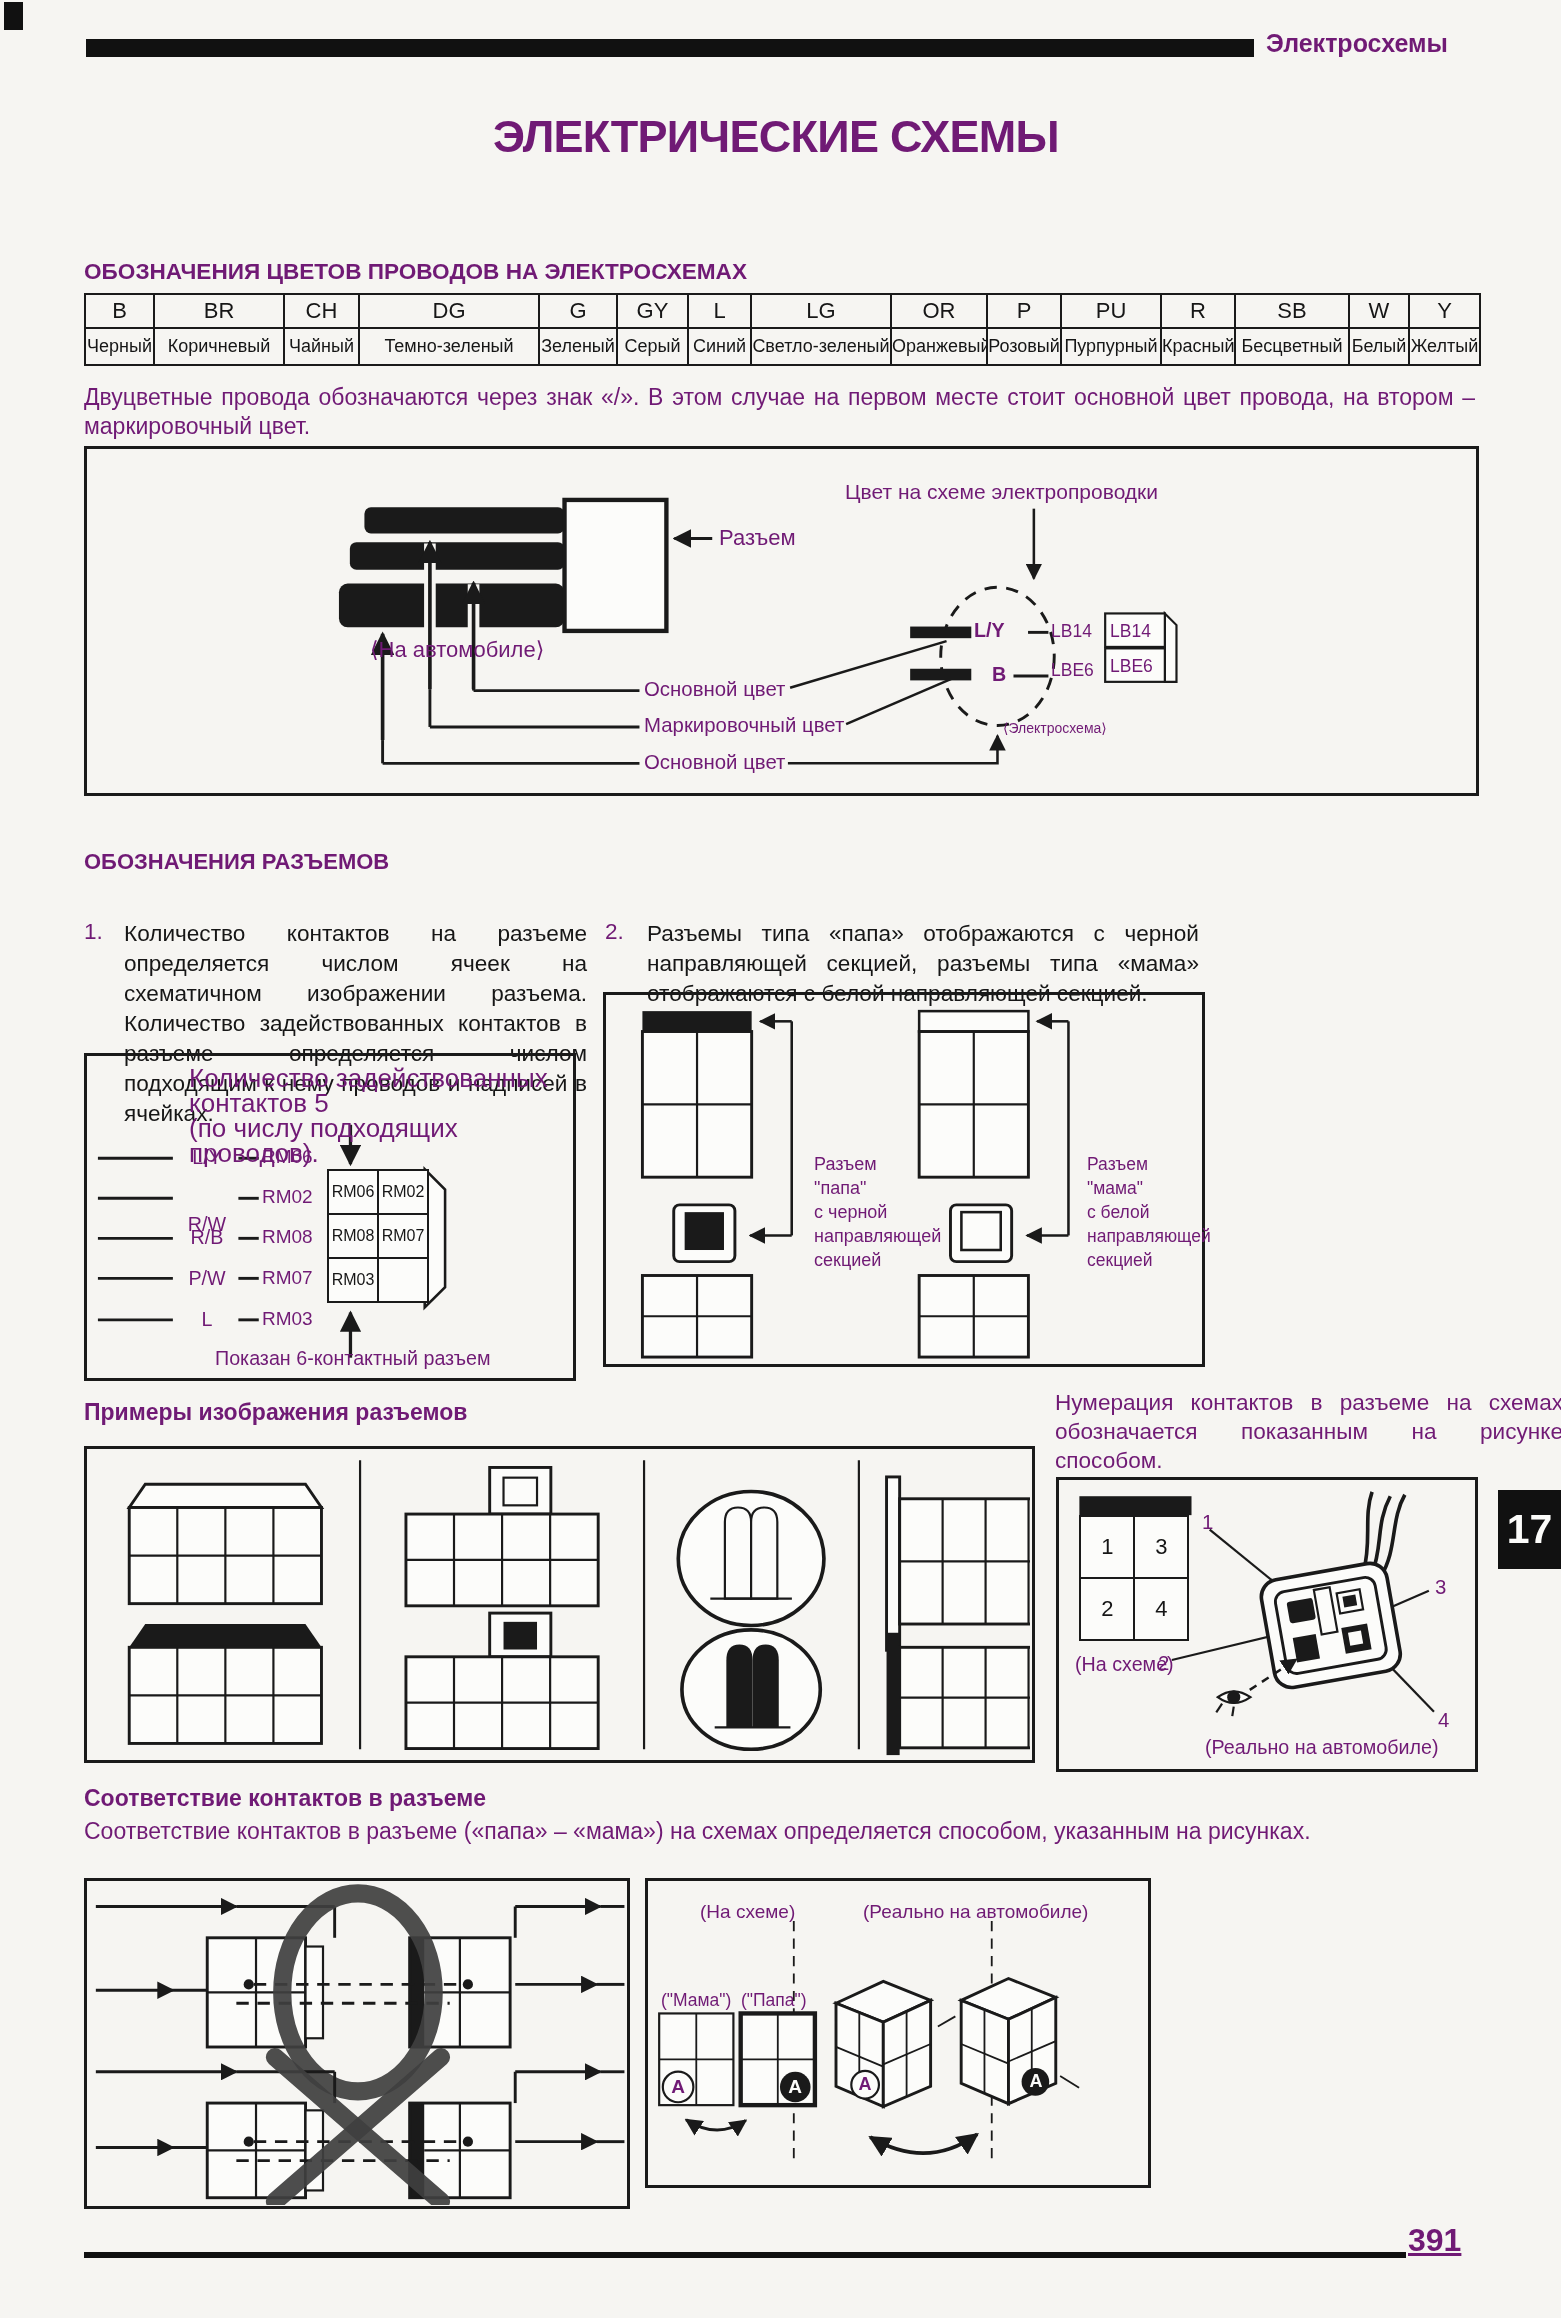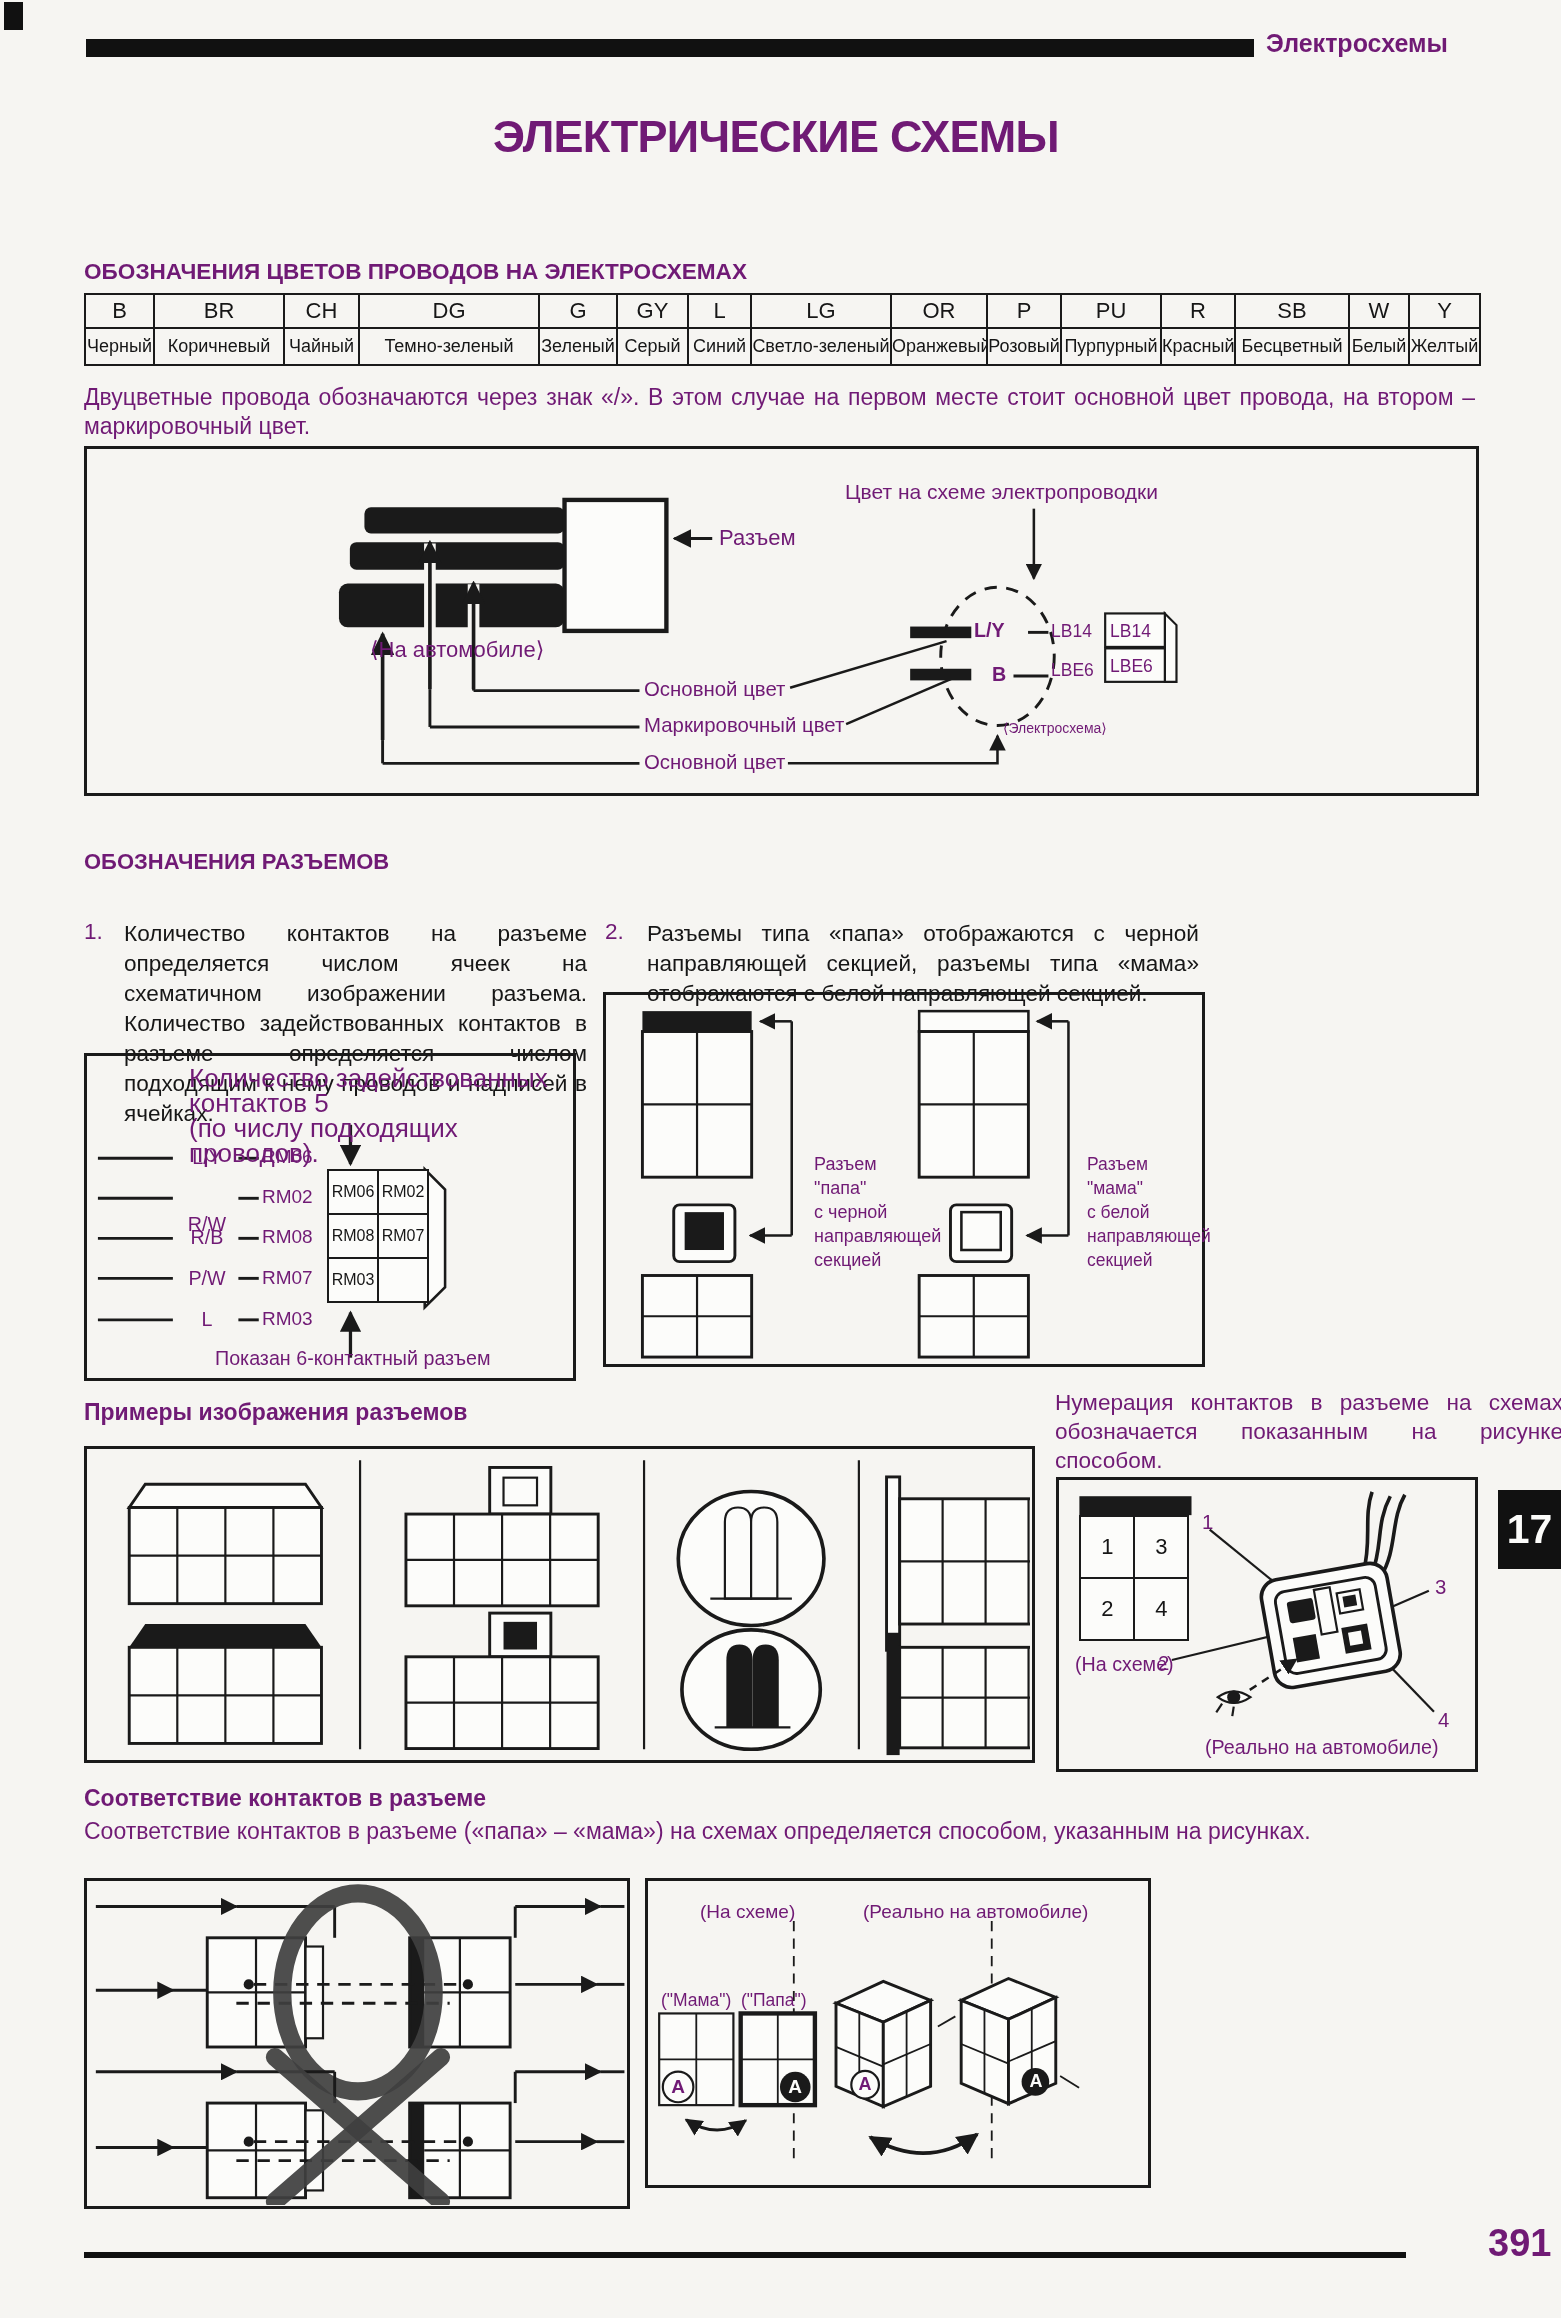--- a/index.html
+++ b/index.html
@@ -513,16 +513,16 @@
     <div class="lbl" style="left:215px;top:20.4px;font-size:19px;">(Реально на автомобиле)</div>
     <div class="lbl" style="left:13px;top:109px;font-size:17.5px;">("Мама")</div>
     <div class="lbl" style="left:93px;top:109px;font-size:17.5px;">("Папа")</div>
     <div class="lbl b" style="left:22px;top:195px;width:16px;text-align:center;font-size:19px;">А</div>
     <div class="lbl b" style="left:139px;top:195px;width:16px;text-align:center;font-size:19px;color:#fcfcfa;">А</div>
     <div class="lbl b" style="left:209px;top:193px;width:16px;text-align:center;font-size:18px;">А</div>
     <div class="lbl b" style="left:380px;top:190px;width:16px;text-align:center;font-size:18px;color:#fcfcfa;">А</div>
   </div>
 
   <div class="abs" style="left:84px;top:2252px;width:1322px;height:5.8px;background:#111;"></div>
-  <div class="lbl b" style="left:1488px;top:2222px;font-size:38px;">391</div>
+  <div class="lbl b" style="left:1408px;top:2222px;font-size:32px;text-decoration:underline;">391</div>
 
 </div>
 
 
 </body></html>

